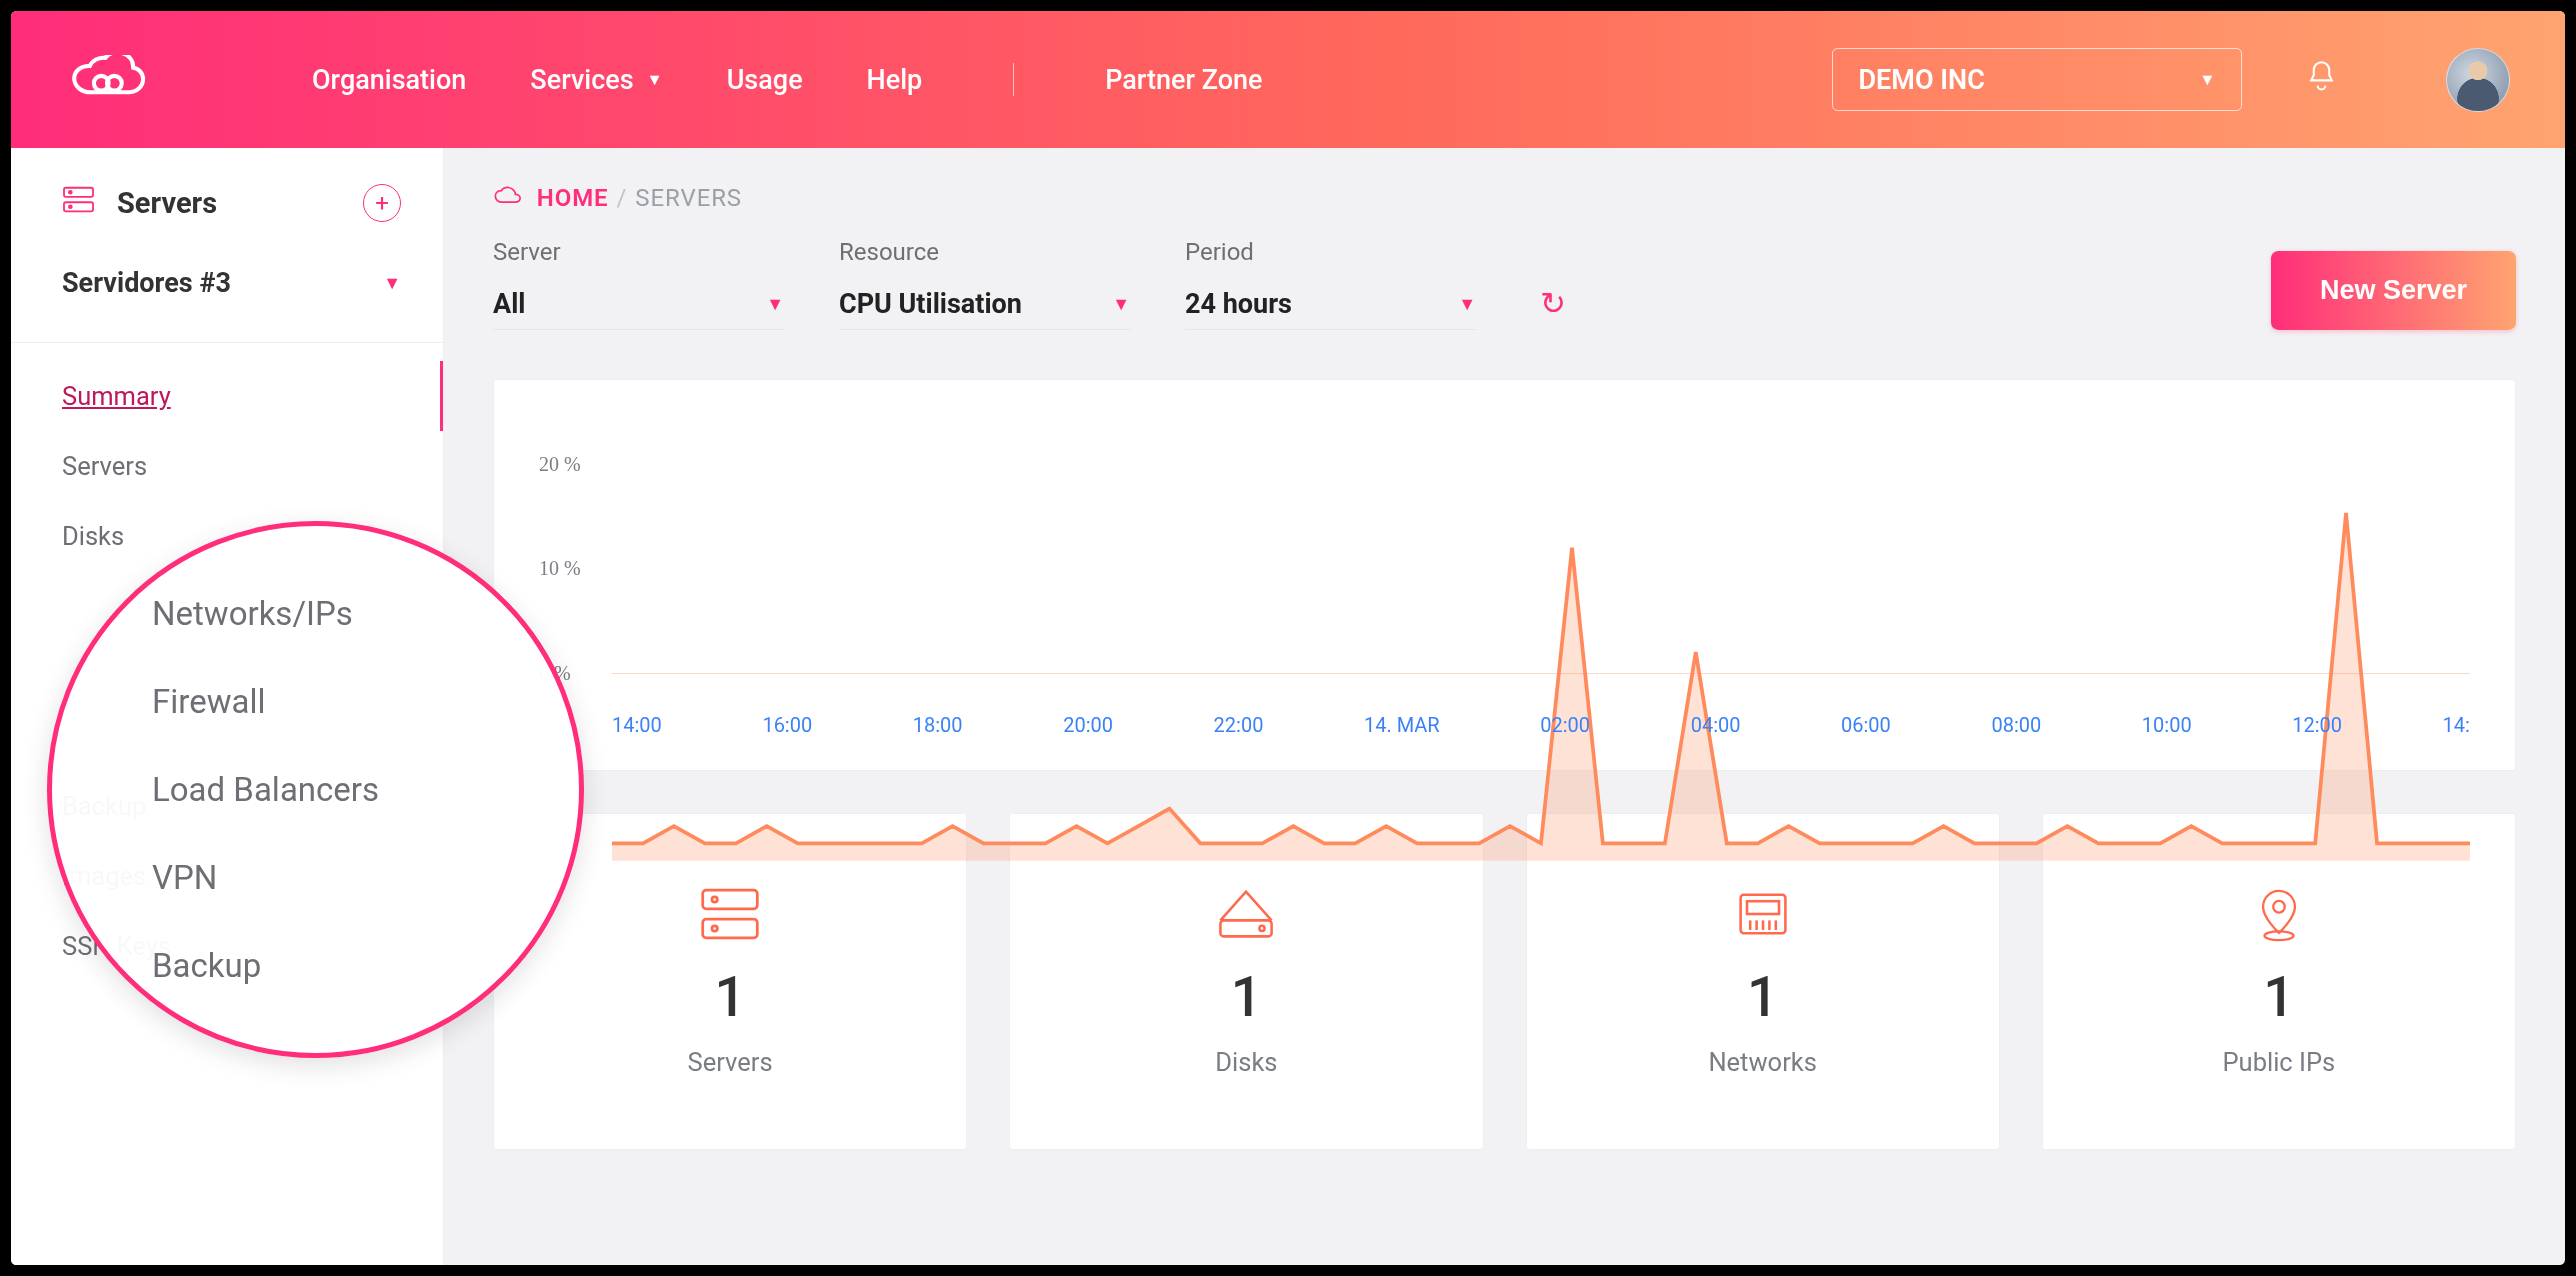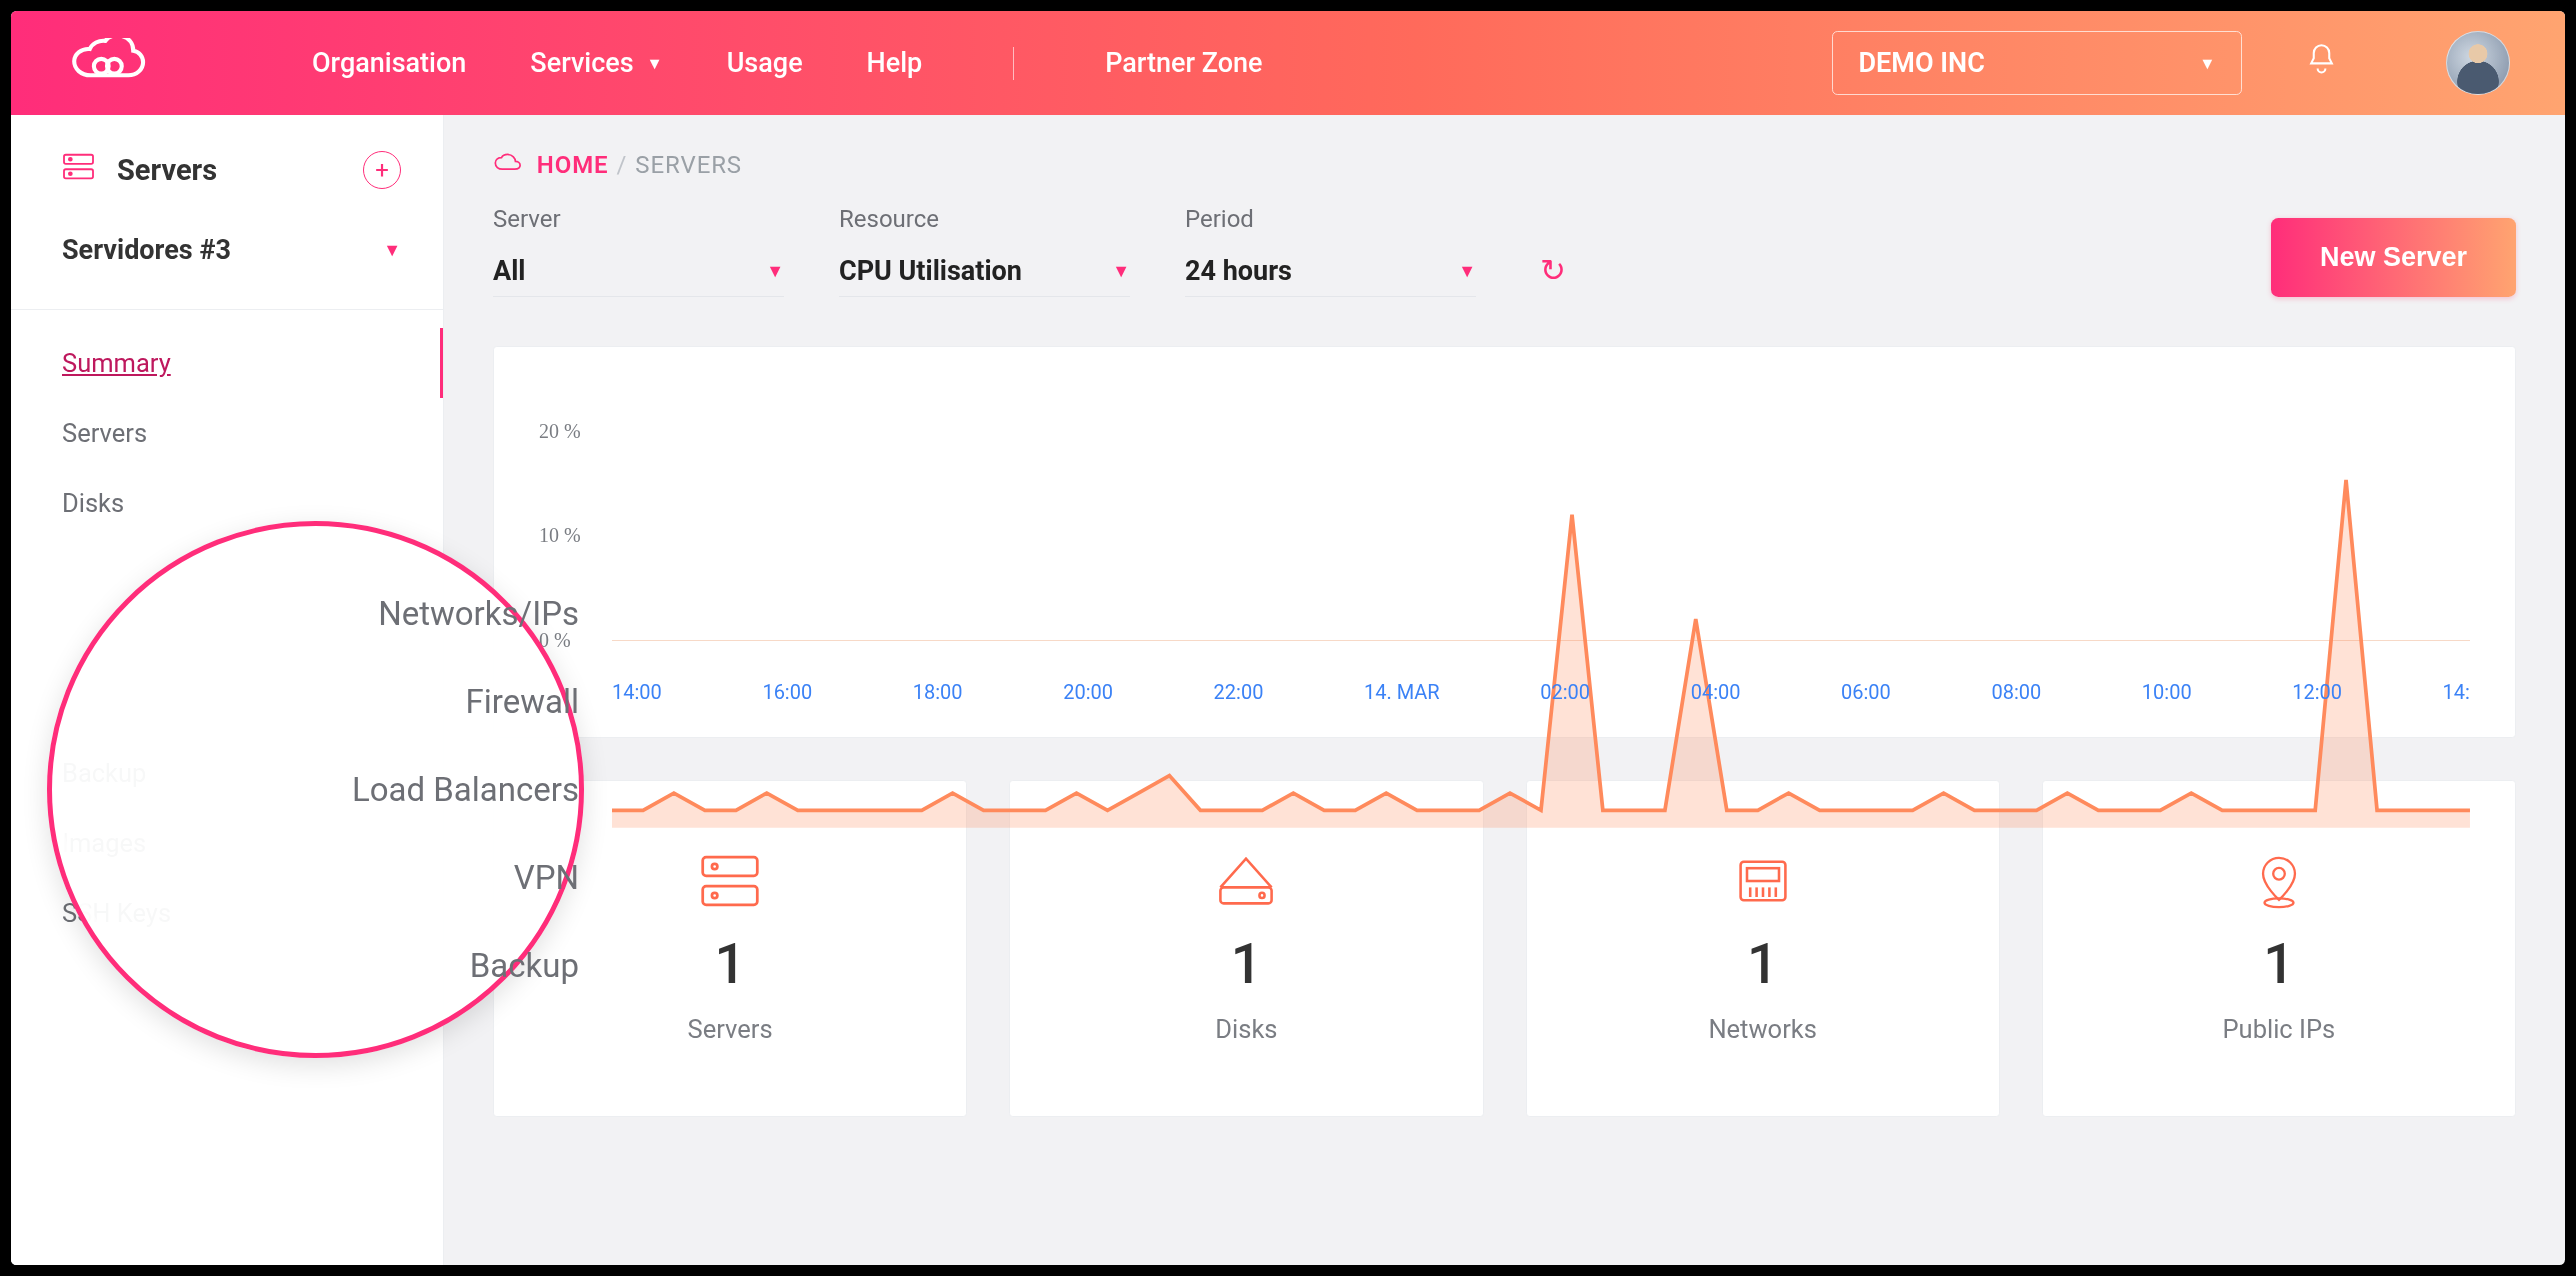--- a/index.html
+++ b/index.html
@@ -24,21 +24,21 @@
     background: #f2f2f4;
     border-radius: 5.5px;
     overflow: hidden;
     display: flex;
     flex-direction: column;
     position: relative;
   }
 
   
   .header {
-    height: 104px;
+    height: 137px;
     background: linear-gradient(90deg, #ff2d7a 0%, #ff6a5b 55%, #ffa470 100%);
     display: flex;
     align-items: center;
     color: #fff;
     padding: 0 55px 0 55px;
     font-size: 27px;
   }
   .logo { margin-right: 164px; display:flex; align-items:center; }
   .logo svg { width: 82px; height: 50px; }
   .nav { display: flex; align-items: center; gap: 64px; }
@@ -153,21 +153,21 @@
   .zoom {
     position:absolute;
     left: 36px; top: 510px;
     width: 537px; height: 537px;
     border: 5.5px solid #ff2d7a;
     border-radius: 50%;
     background: rgba(255,255,255,.95);
     box-shadow: 0 7.3px 27px rgba(0,0,0,.12), inset 0 0 0 9px rgba(255,255,255,.6);
     display:flex; flex-direction:column; justify-content:center;
     padding-left: 100px; gap: 49px;
-    font-size:33px; color:#6d6f75;text-align:right;
+    font-size:33px; color:#6d6f75;
   }
   .zoom .zitem { cursor:pointer; }
 
   .caret { font-size:16.4px; }
 </style>
 </head>
 <body>
 
 <div class="frame">
   <div class="app">

